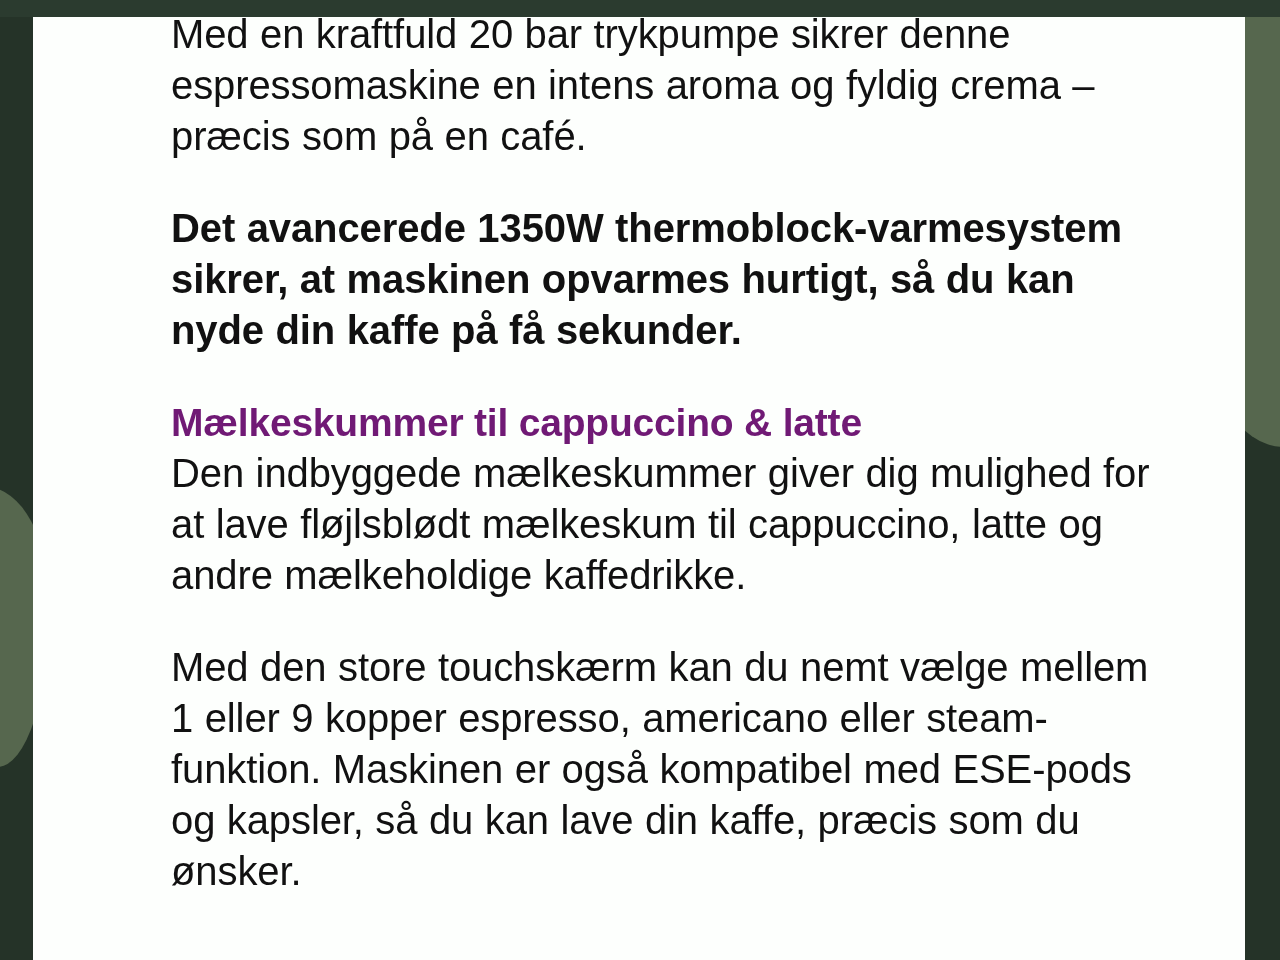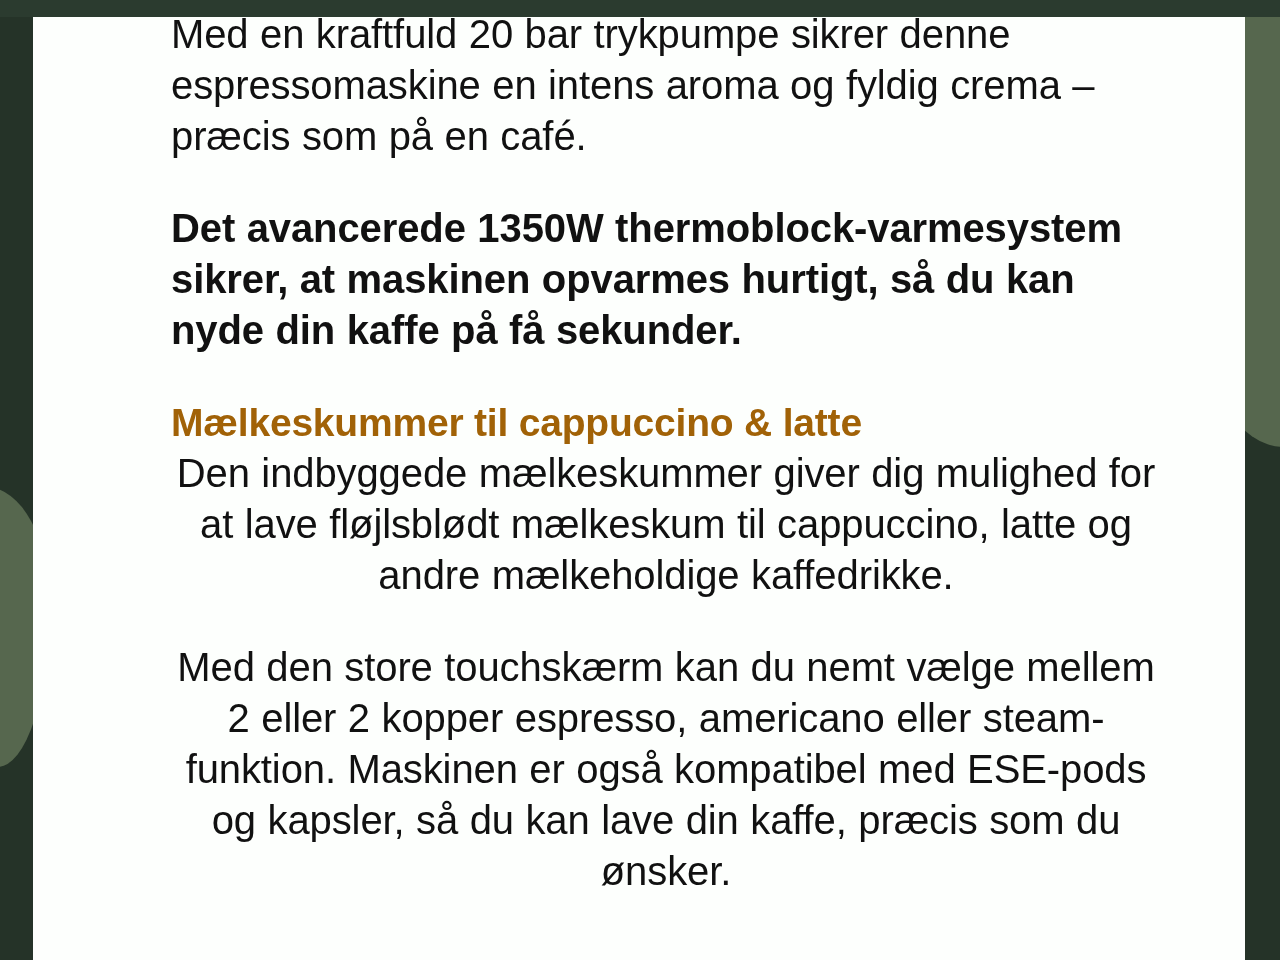--- a/index.html
+++ b/index.html
@@ -86,34 +86,33 @@
     word-spacing: 0.5px;
   }
 
   .para + .para {
     margin-top: 41px;
     font-weight: bold;
   }
 
   .heading {
     margin: 0;
-    color: #a16207;
+    color: #701a75;
     font-size: 39px;
     line-height: 51px;
     font-weight: 700;
     letter-spacing: -0.2px;
   }
 
   .section {
     margin-top: 41px;
   }
 
   .section .para {
     margin-top: 0;
-    text-align: center;
   }
 </style>
 </head>
 <body>
 
 <div class="screen">
 
   <div class="backdrop"></div>
   <div class="blob-left"></div>
   <div class="blob-right"></div>
@@ -124,19 +123,19 @@
       <p class="para">Med en kraftfuld 20 bar trykpumpe sikrer denne espressomaskine en intens aroma og fyldig crema – præcis som på en café.</p>
 
       <p class="para">Det avancerede 1350W thermoblock-varmesystem sikrer, at maskinen opvarmes hurtigt, så du kan nyde din kaffe på få sekunder.</p>
 
       <div class="section">
         <h2 class="heading">Mælkeskummer til cappuccino &amp; latte</h2>
         <p class="para">Den indbyggede mælkeskummer giver dig mulighed for at lave fløjlsblødt mælkeskum til cappuccino, latte og andre mælkeholdige kaffedrikke.</p>
       </div>
 
       <div class="section">
-        <p class="para">Med den store touchskærm kan du nemt vælge mellem 2 eller 2 kopper espresso, americano eller steam-funktion. Maskinen er også kompatibel med ESE-pods og kapsler, så du kan lave din kaffe, præcis som du ønsker.</p>
+        <p class="para">Med den store touchskærm kan du nemt vælge mellem 1 eller 9 kopper espresso, americano eller steam-funktion. Maskinen er også kompatibel med ESE-pods og kapsler, så du kan lave din kaffe, præcis som du ønsker.</p>
       </div>
 
     </div>
   </div>
 
 </div>
 
 </body></html>

